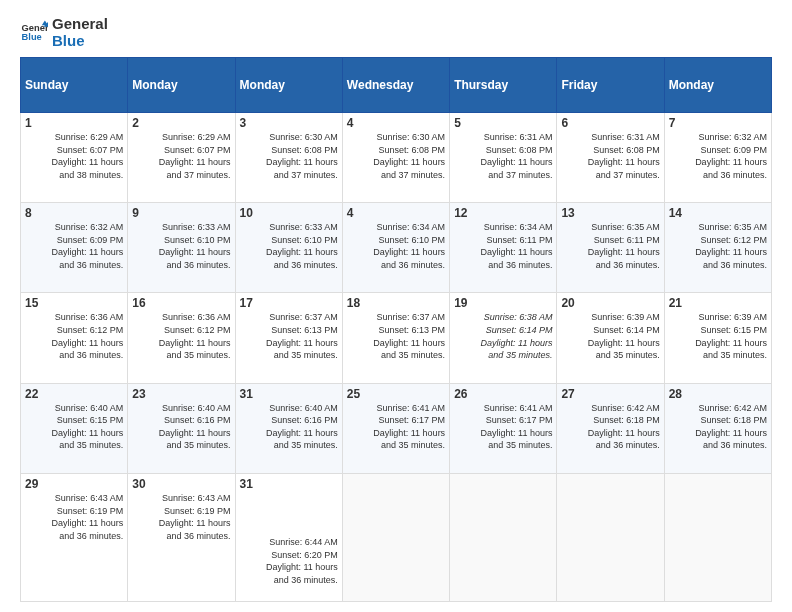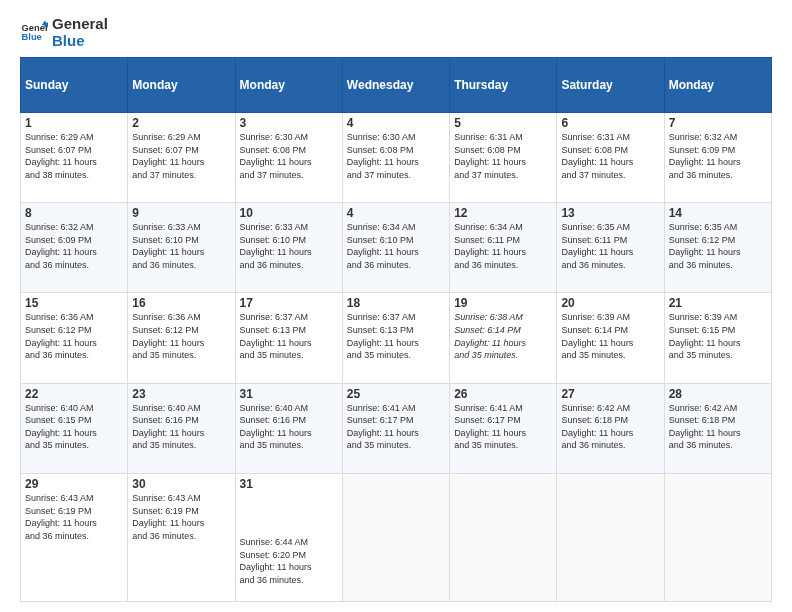--- a/index.html
+++ b/index.html
@@ -85,20 +85,21 @@
     .day-num {
       font-size: 12px;
       font-weight: bold;
       display: block;
       margin-bottom: 1px;
     }
     .day-info {
       font-size: 9px;
       line-height: 1.4;
       color: #333;
+      text-align: right;
     }
     .empty-cell {
       background: #f9f9f9 !important;
     }
     .last-row td {
       height: 70px;
     }
   </style>
 </head>
 <body>
@@ -123,21 +124,21 @@
   </div>
 
   <table class="calendar">
     <thead>
       <tr id="day-header-row">
           <th>Sunday</th>
           <th>Monday</th>
           <th>Monday</th>
           <th>Wednesday</th>
           <th>Thursday</th>
-          <th>Saturday</th>
+          <th>Friday</th>
           <th>Monday</th>
         </tr>
     </thead>
     <tbody id="calendar-body">
         <tr>
           <td>
             <span class="day-num">1</span>
             <div class="day-info" style="white-space: pre-line;">Sunrise: 6:29 AM
 Sunset: 6:07 PM
 Daylight: 11 hours

